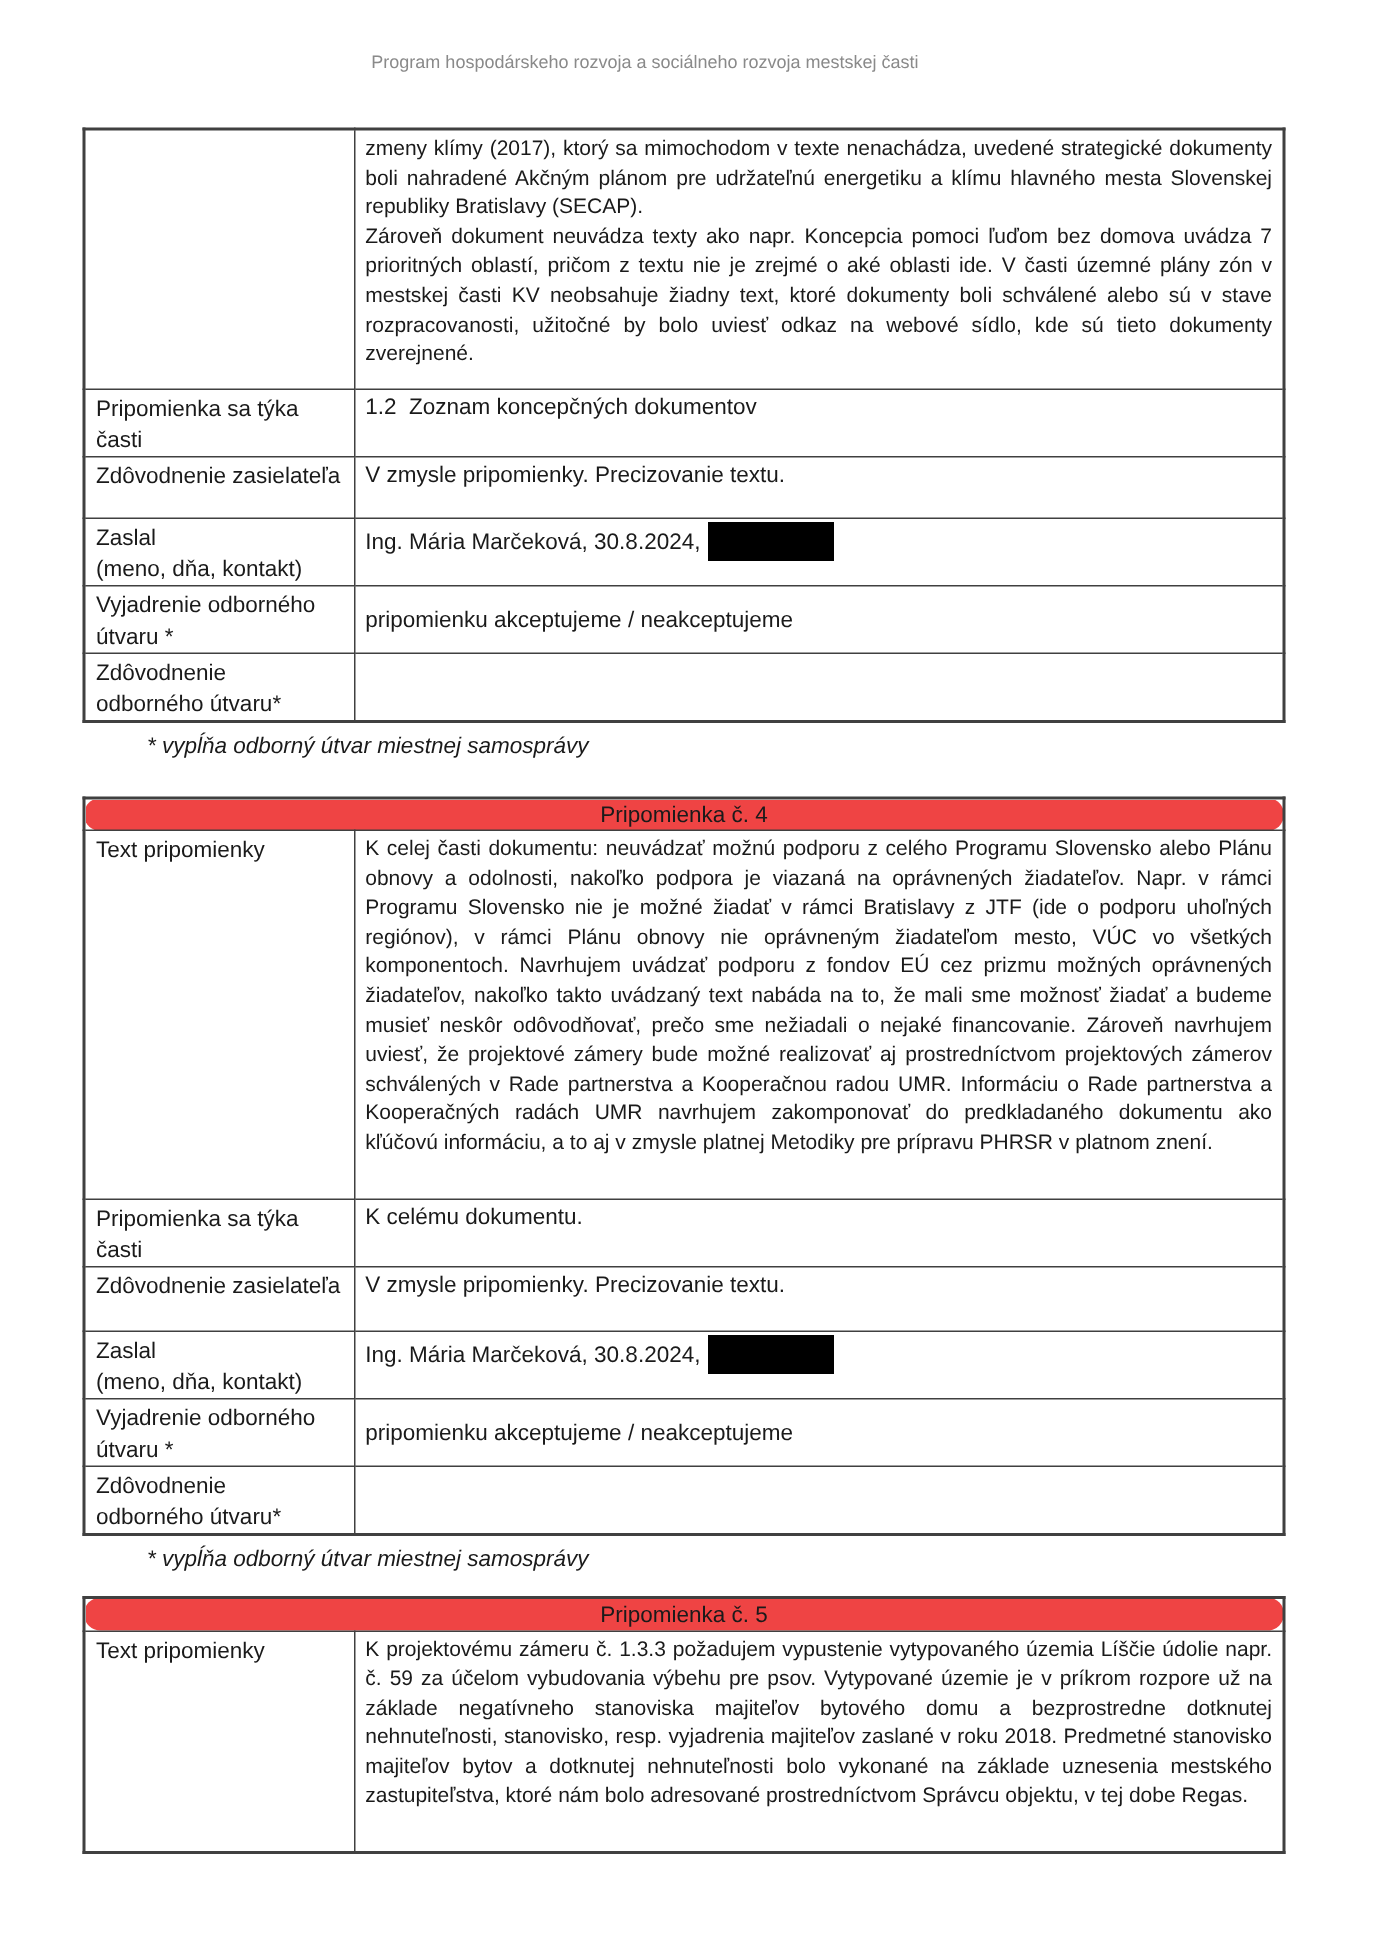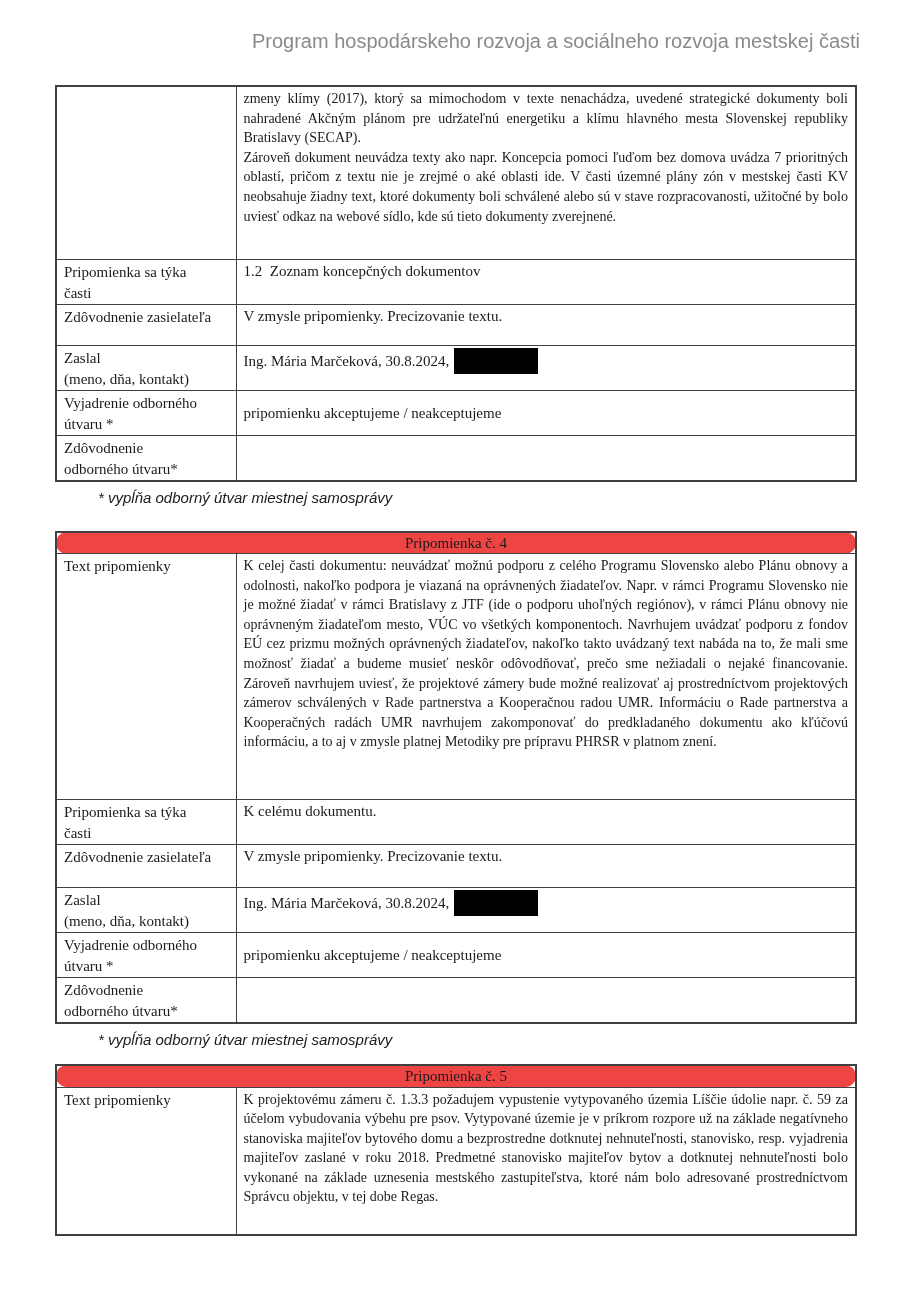--- a/index.html
+++ b/index.html
@@ -9,23 +9,23 @@
     font-family: "Liberation Sans", sans-serif;
     color: #1a1a1a;
     -webkit-font-smoothing: antialiased;
   }
   .page { width: 920px; height: 1302px; overflow: hidden; position: relative; }
 
   
   .doc-header {
     margin-top: 30px;
     width: 860px;
-    text-align: right;
+    text-align: center;
     color: #8a8a8a;
-    font-size: 20px;
+    font-size: 12px;
     line-height: 23px;
   }
   .doc-header .hline2 { white-space: pre-wrap; }
 
   
   .content { margin-left: 55px; width: 800px; }
 
   
   table.ptable {
     width: 800px;
@@ -33,21 +33,20 @@
     table-layout: fixed;
     border: 2px solid #404040;
     margin-top: 32px;
   }
   table.ptable td, table.ptable th {
     border: 1px solid #404040;
     vertical-align: top;
     padding: 2px 7px 0 7px;
     font-weight: normal;
     overflow: hidden;
-    font-family: Liberation Serif, serif;
   }
   col.c-label { width: 180px; }
   col.c-value { width: 620px; }
 
   th.ptable-title {
     background: #ef4444;
     text-align: center;
     font-size: 15px;
     padding: 1px 4px;
     border-radius: 11px;

